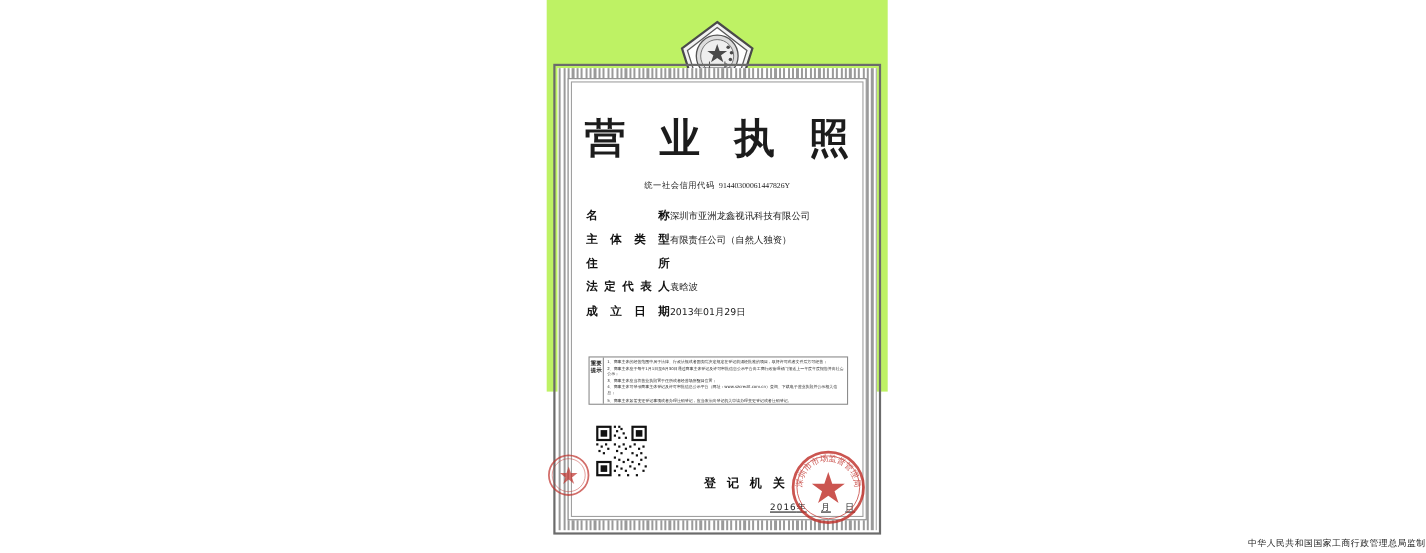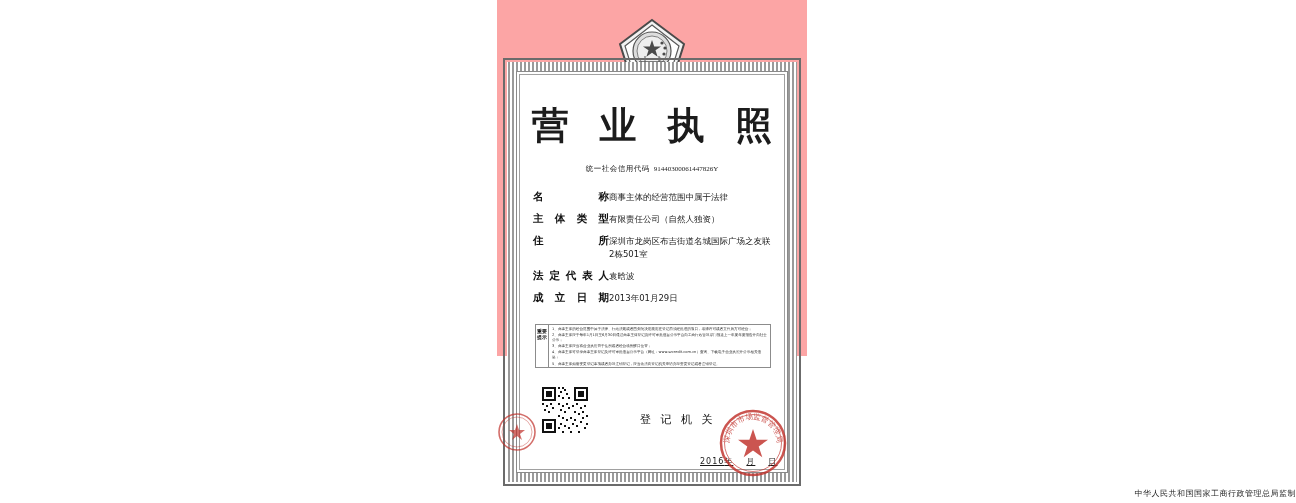--- a/index.html
+++ b/index.html
@@ -20,21 +20,21 @@
     background: #ffffff;
   }
 
   
   .cert {
     position: absolute;
     left: 497px;
     top: 0px;
     width: 310px;
     height: 356px;
-    background: #fca5a5;
+    background: #bef264;
   }
 
   
   .emblem-wrap {
     position: absolute;
     left: 50%;
     top: 18px;
     transform: translateX(-50%);
     width: 74px;
     height: 72px;
@@ -201,23 +201,23 @@
     left: 540px;
     top: 385px;
     width: 50px;
     height: 50px;
   }
 
   
   .registry {
     position: absolute;
     left: 640px;
-    top: 412px;
+    top: 432px;
     font-size: 11px;
-    font-weight: normal;
+    font-weight: bold;
     letter-spacing: 3px;
     color: #111111;
   }
   .reg-date {
     position: absolute;
     left: 700px;
     top: 456px;
     font-size: 8px;
     color: #1a1a1a;
     letter-spacing: 1px;
@@ -292,37 +292,33 @@
 
     <div class="credit-code">
       <span class="lbl">统一社会信用代码</span><span class="val">91440300061447826Y</span>
     </div>
 
     <div class="fields">
 
       <div class="field-row">
         <div class="field-label">名称</div>
         <div class="field-value">
-          <span>商事主体的经营范围中属于法律</span>
+          <span>深圳市亚洲龙鑫视讯科技有限公司</span>
         </div>
       </div>
 
       <div class="field-row">
         <div class="field-label">主体类型</div>
         <div class="field-value">
           <span>有限责任公司（自然人独资）</span>
         </div>
       </div>
 
       <div class="field-row">
         <div class="field-label">住所</div>
-        <div class="field-value">
-          <span>深圳市龙岗区布吉街道名城国际广场之友联</span>
-          <span class="line2">2栋501室</span>
-        </div>
       </div>
 
       <div class="field-row">
         <div class="field-label">法定代表人</div>
         <div class="field-value">
           <span>袁晗波</span>
         </div>
       </div>
 
       <div class="field-row">

